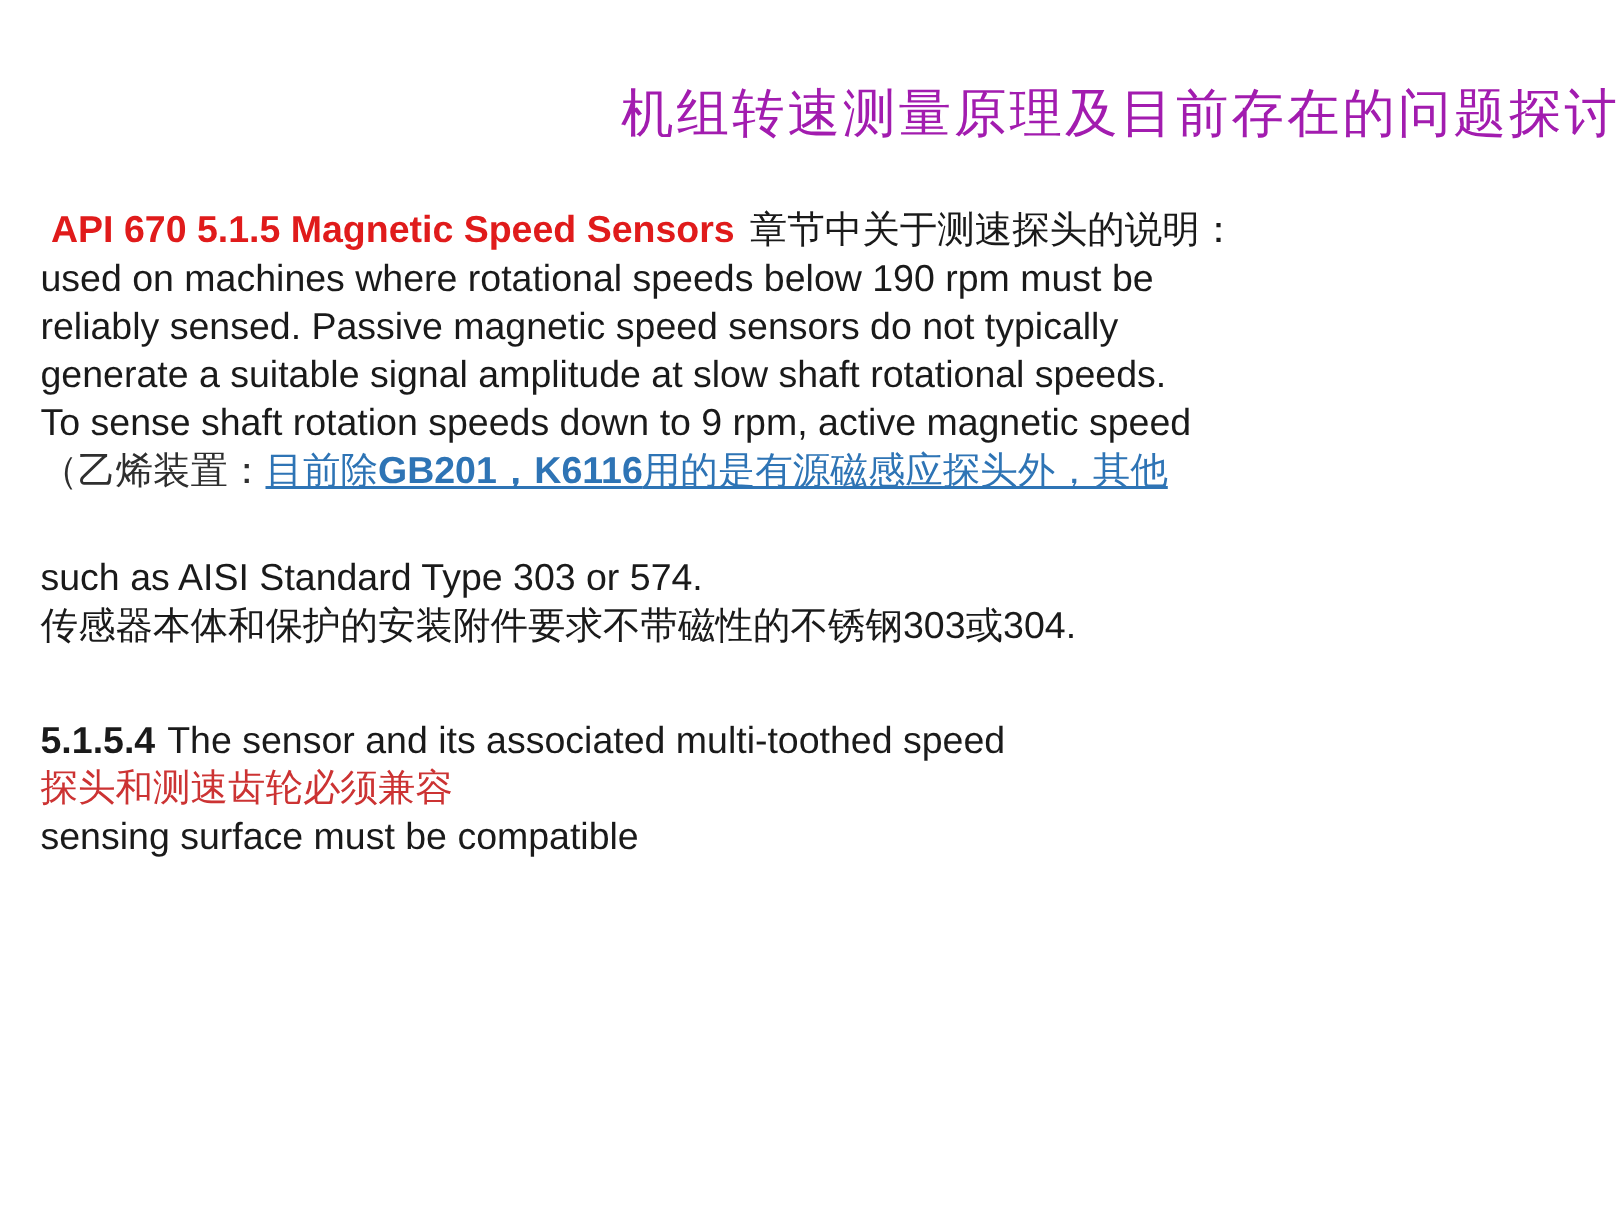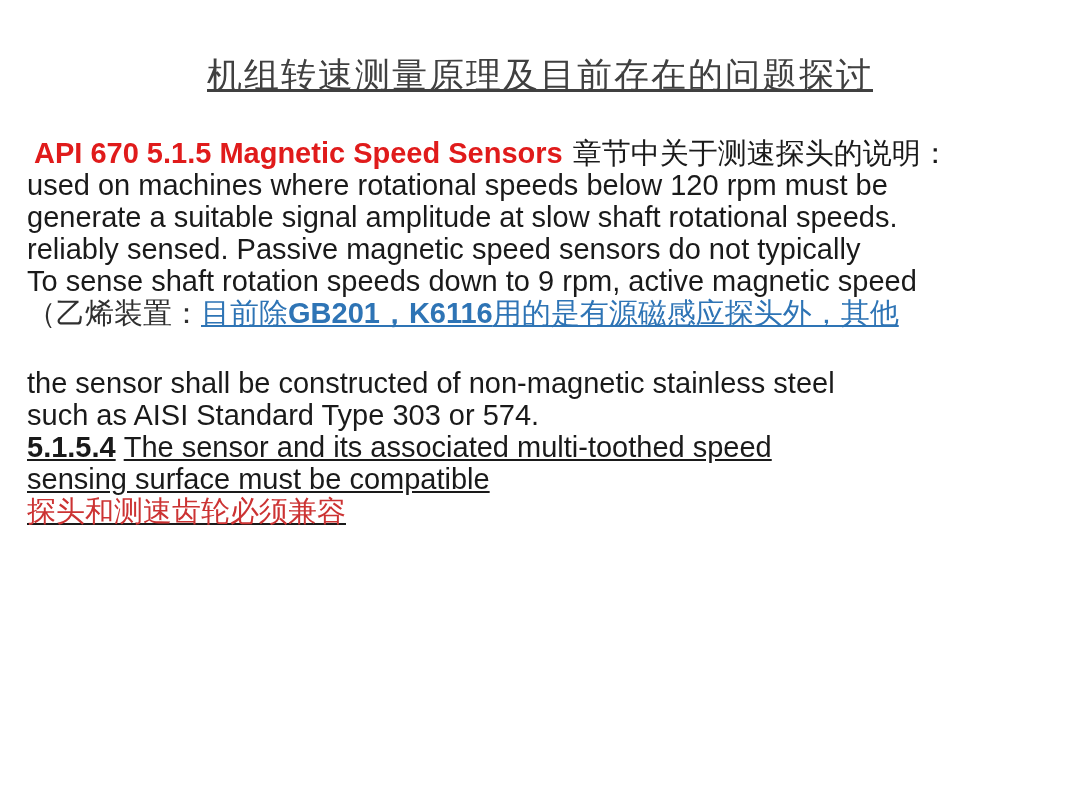--- a/index.html
+++ b/index.html
@@ -7,69 +7,68 @@
     --red_note:#cc3333; --blue:#2e74b5; --background:#ffffff;
   }
   html,body{margin:0;padding:0;}
   body{
     width:1080px;height:810px;overflow:hidden;
     background:var(--background);
     font-family:"Liberation Sans","DejaVu Sans",sans-serif;
   }
   .slide{position:relative;width:1080px;height:810px;background:var(--background);}
   .title{
-    margin:52px 0 0 0;text-align:center;
-    font-size:35px;line-height:1.35;letter-spacing:2px;color:#404040;
+    margin:52px 0 0 0;text-align:right;
+    font-size:35px;line-height:1.35;letter-spacing:2px;color:#a21caf;
     font-family:"Liberation Serif","DejaVu Serif",serif;
     font-weight:400;
-    text-decoration:underline;
   }
-  .content{margin:38px 40px 0 27px;font-size:29px;line-height:32px;color:var(--ink);}
+  .content{margin:38px 40px 0 27px;font-size:25px;line-height:32px;color:var(--ink);}
   .line{display:block;white-space:nowrap;}
   .heading{padding-left:7px;}
   .sans{font-family:"Liberation Sans","DejaVu Sans",sans-serif;}
   .zh-serif{font-family:"Liberation Serif","DejaVu Serif",serif;}
   .bold{font-weight:700;}
   .ink{color:var(--ink);}
   .red{color:var(--red_heading);}
   .blue{color:var(--blue);text-decoration:underline;}
   .dark{color:var(--dark);}
   .rednote{color:var(--red_note);}
   .num{margin-right:8px;}
   .zh-gap{margin-left:10px;}
   .gap513{margin-top:38px;}
-  .gap514{text-decoration:underline;}
+  .gap514{margin-top:44px;}
 </style>
 </head>
 <body>
 
 <div class="slide">
 
   <div class="title">机组转速测量原理及目前存在的问题探讨</div>
 
   <div class="content">
 
     <div class="line heading"><span class="sans bold red">API 670 5.1.5 Magnetic Speed Sensors</span><span class="zh-serif ink zh-gap">章节中关于测速探头的说明：</span></div>
 
     <div class="para">
-      <div class="line sans ink">used on machines where rotational speeds below 120 rpm must be</div>
+      <div class="line sans ink">used on machines where rotational speeds below 190 rpm must be</div>
+      <div class="line sans ink">reliably sensed. Passive magnetic speed sensors do not typically</div>
       <div class="line sans ink">generate a suitable signal amplitude at slow shaft rotational speeds.</div>
-      <div class="line sans ink">reliably sensed. Passive magnetic speed sensors do not typically</div>
       <div class="line sans ink">To sense shaft rotation speeds down to 9 rpm, active magnetic speed</div>
     </div>
 
     <div class="para">
       <div class="line"><span class="zh-serif dark">（乙烯装置：</span><span class="zh-serif blue">目前除</span><span class="sans bold blue">GB201，K6116</span><span class="zh-serif blue">用的是有源磁感应探头外，其他</span></div>
     </div>
 
     <div class="para gap513">
-      <div class="line sans ink">the sensor shall be constructed of non-magnetic stainless steel</div>
       <div class="line sans ink">such as AISI Standard Type 303 or 574.</div>
+      <div class="line"><span class="zh-serif ink">传感器本体和保护的安装附件要求不带磁性的不锈钢</span><span class="sans ink">303</span><span class="zh-serif ink">或</span><span class="sans ink">304.</span></div>
     </div>
 
     <div class="para gap514">
       <div class="line"><span class="sans bold ink num">5.1.5.4</span><span class="sans ink">The sensor and its associated multi-toothed speed</span></div>
+      <div class="line zh-serif rednote">探头和测速齿轮必须兼容</div>
       <div class="line sans ink">sensing surface must be compatible</div>
-      <div class="line zh-serif rednote">探头和测速齿轮必须兼容</div>
     </div>
 
   </div>
 </div>
 
 </body></html>

